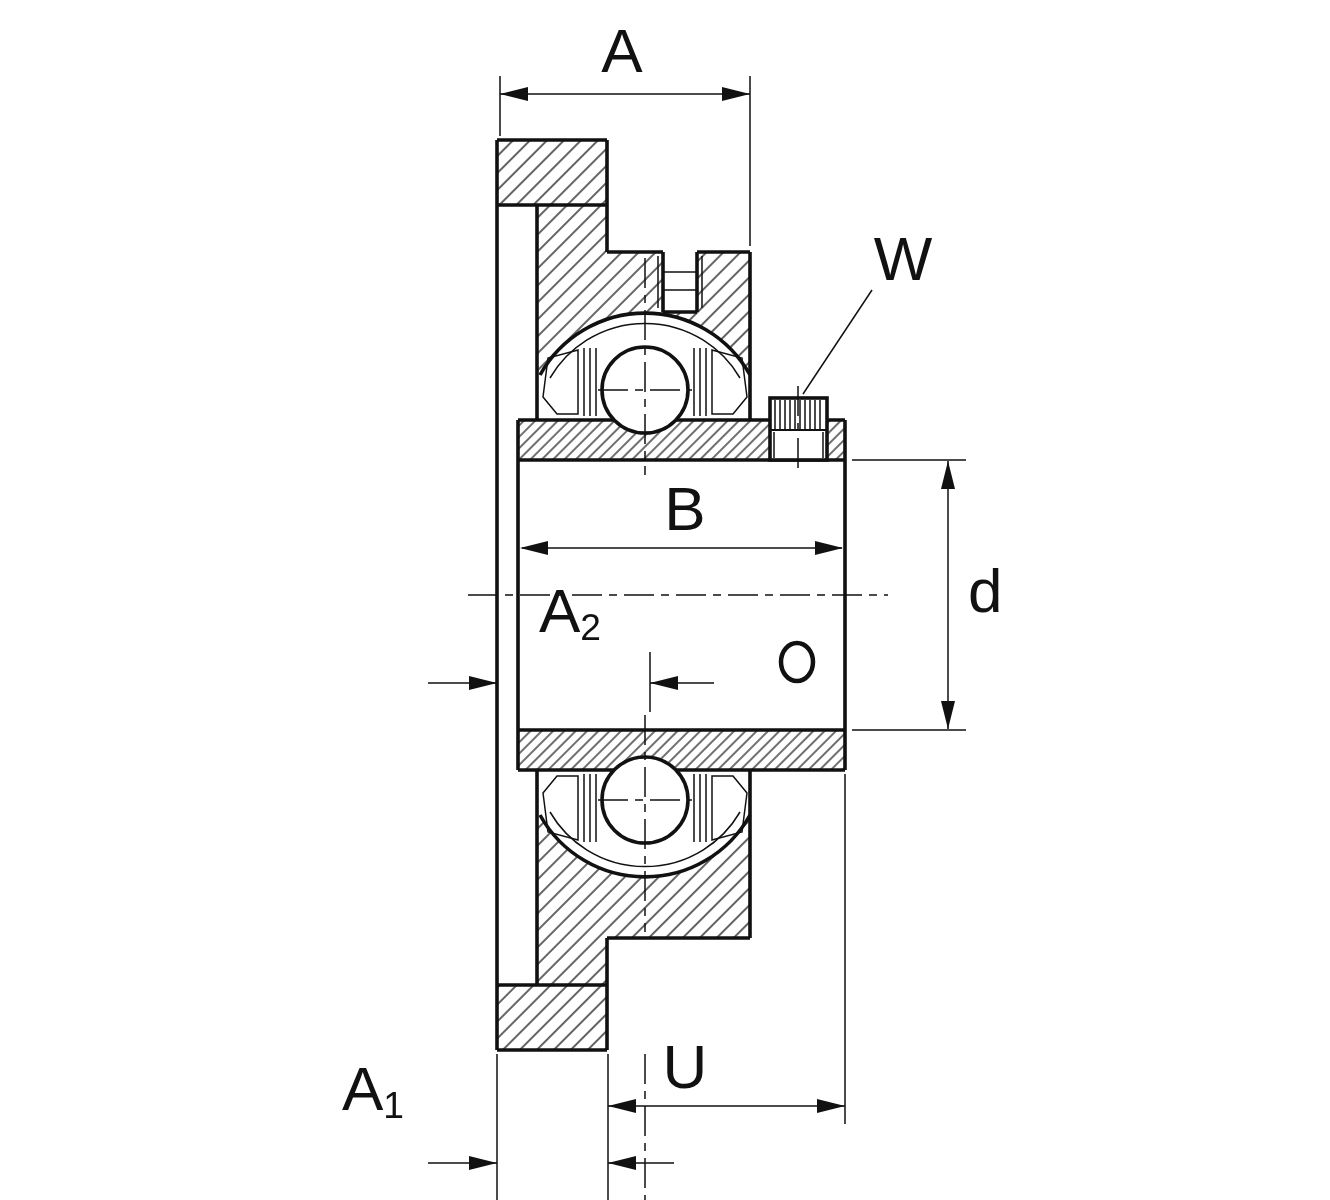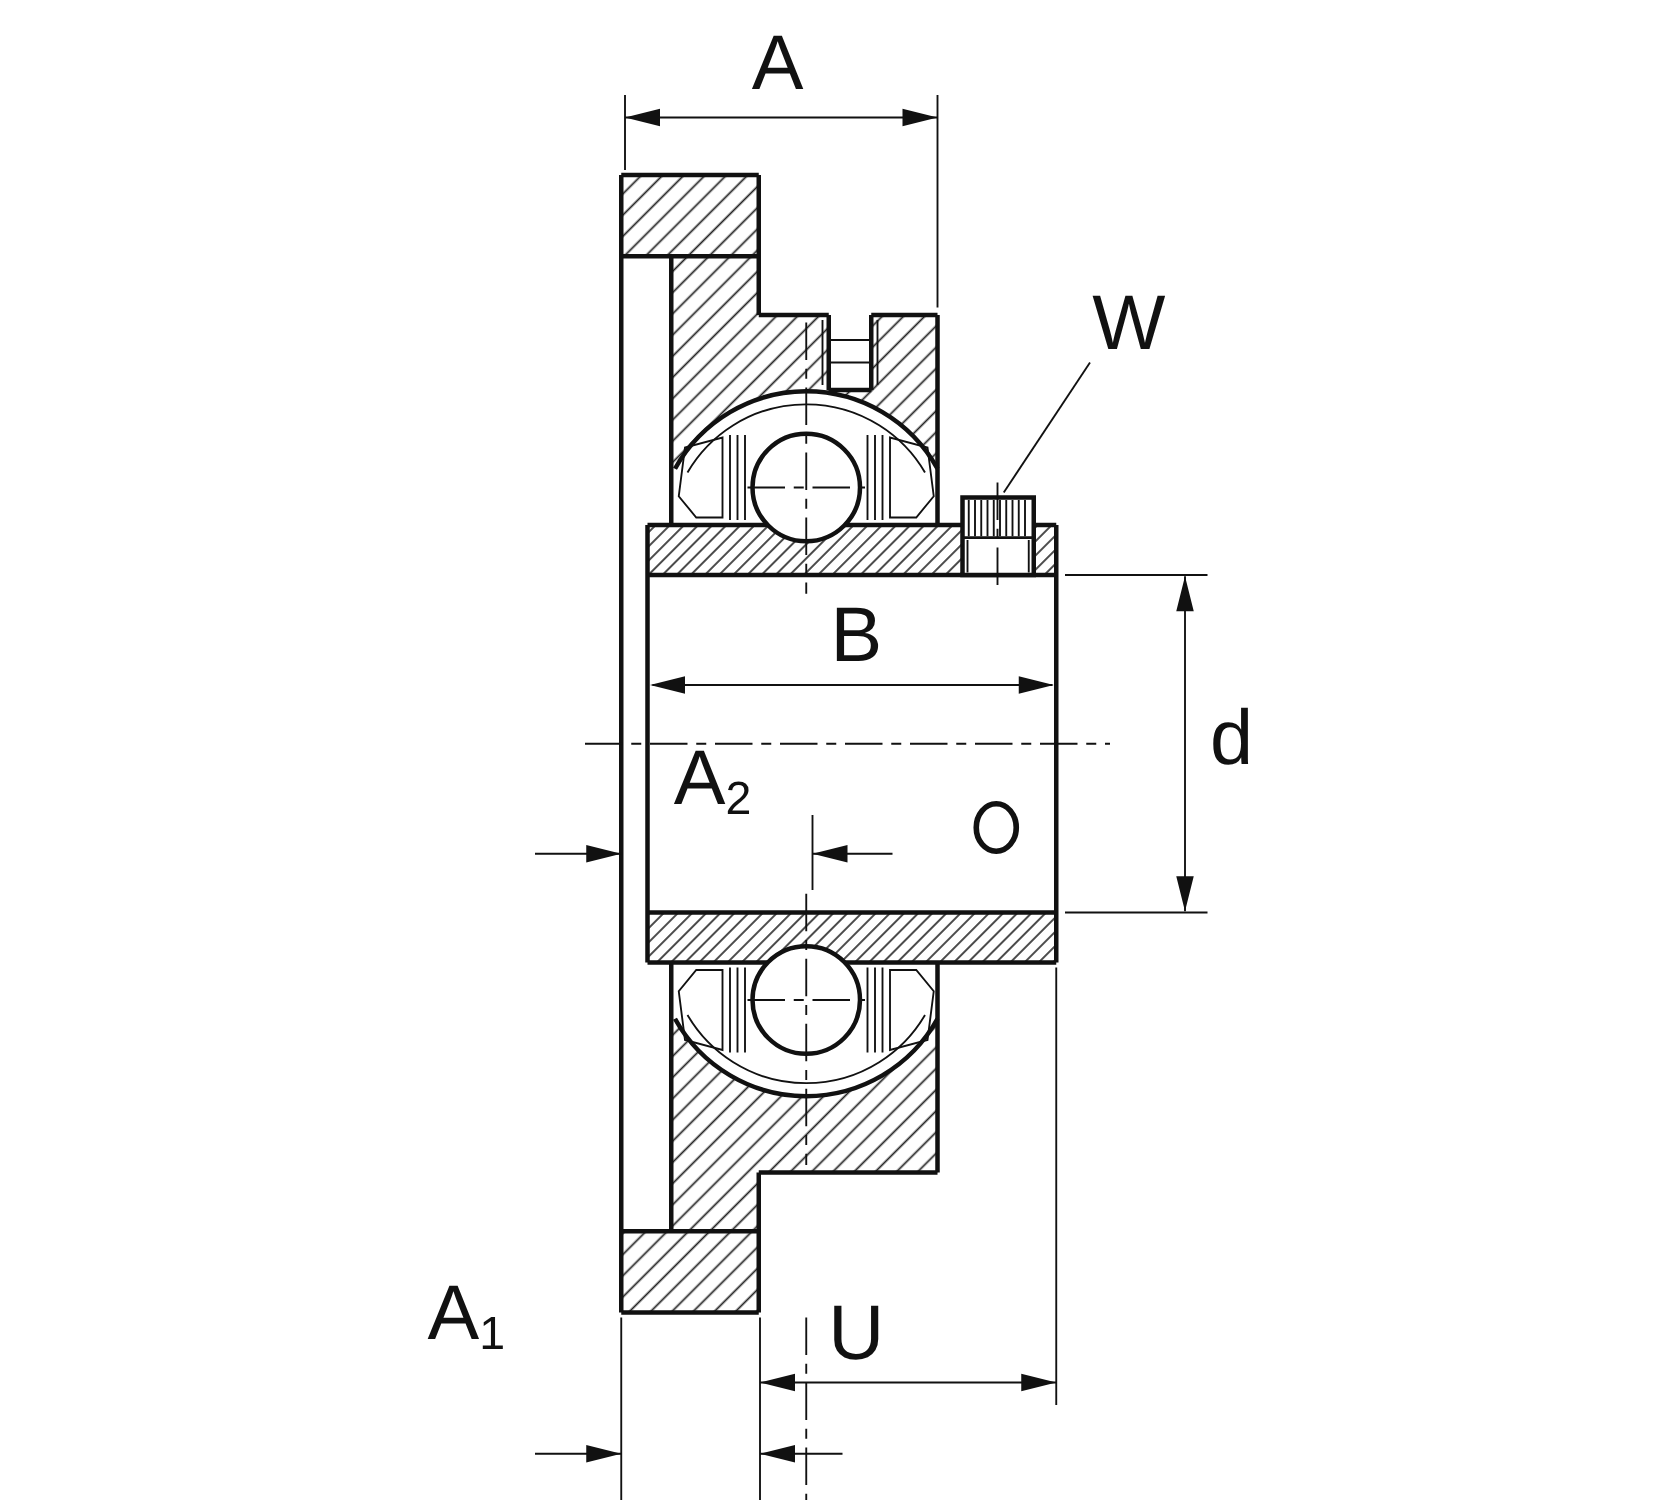--- a/index.html
+++ b/index.html
@@ -178,25 +178,25 @@
   </div>
 
   <div class="dim-label" style="left:645px;top:478px;width:80px;">
     <span>B</span>
   </div>
 
   <div class="dim-label" style="left:968px;top:560px;width:60px;text-align:left;">
     <span>d</span>
   </div>
 
-  <div class="dim-label" style="left:505px;top:592px;width:130px;">
+  <div class="dim-label" style="left:505px;top:580px;width:130px;">
     <span>A</span><sub class="sub">2</sub>
   </div>
 
   <div class="dim-label" style="left:645px;top:1036px;width:80px;">
     <span>U</span>
   </div>
 
-  <div class="dim-label" style="left:308px;top:1020px;width:130px;">
+  <div class="dim-label" style="left:308px;top:1058px;width:130px;">
     <span>A</span><sub class="sub">1</sub>
   </div>
 
 </div>
 
 </body></html>

